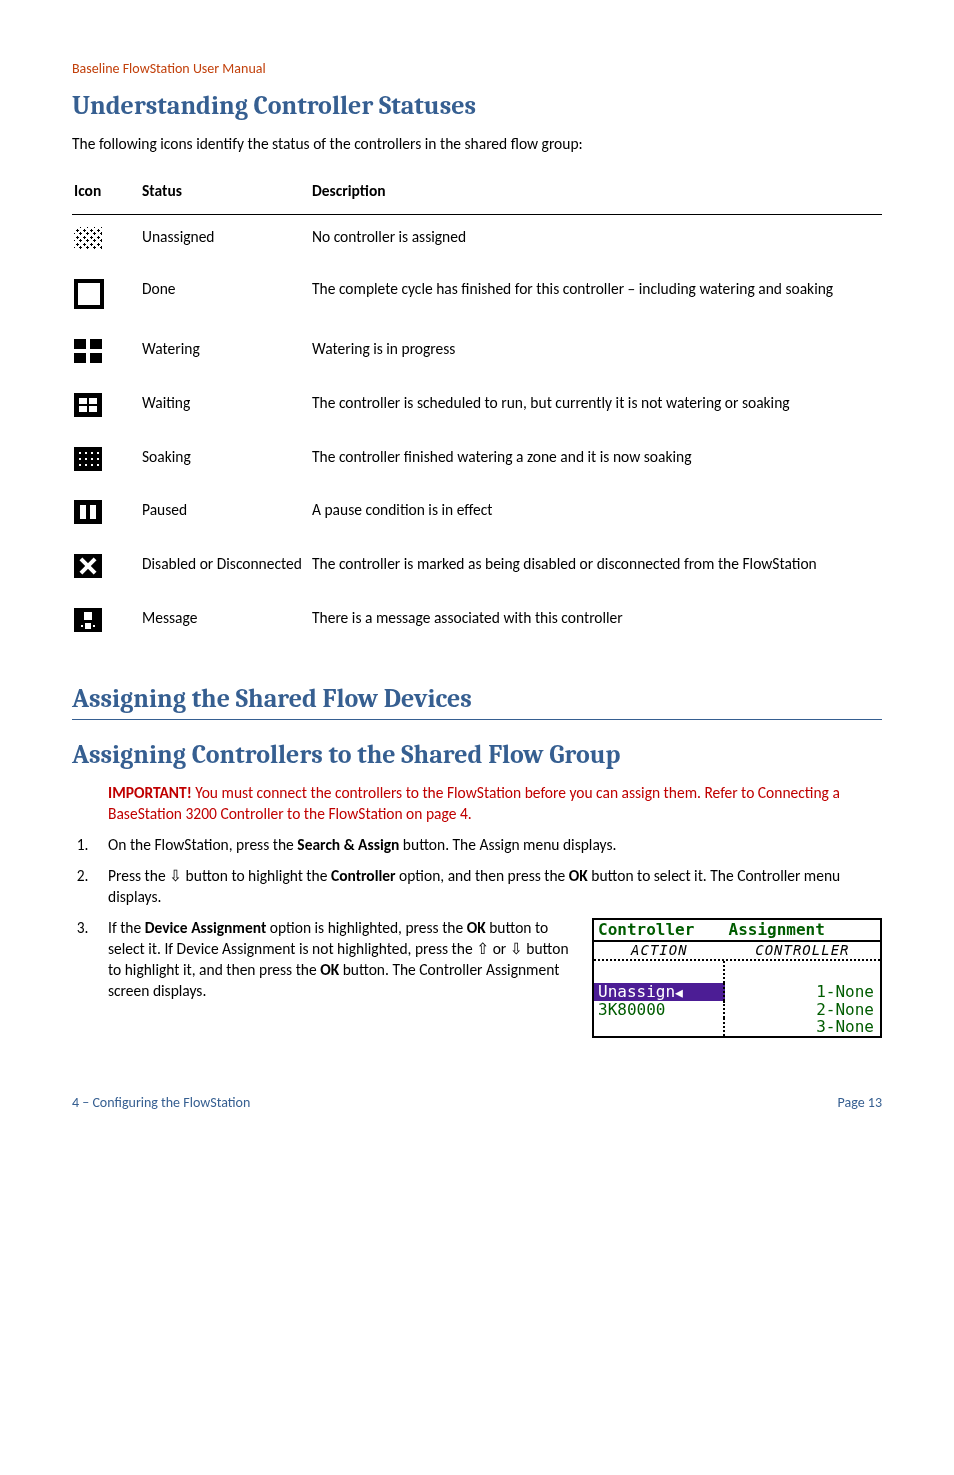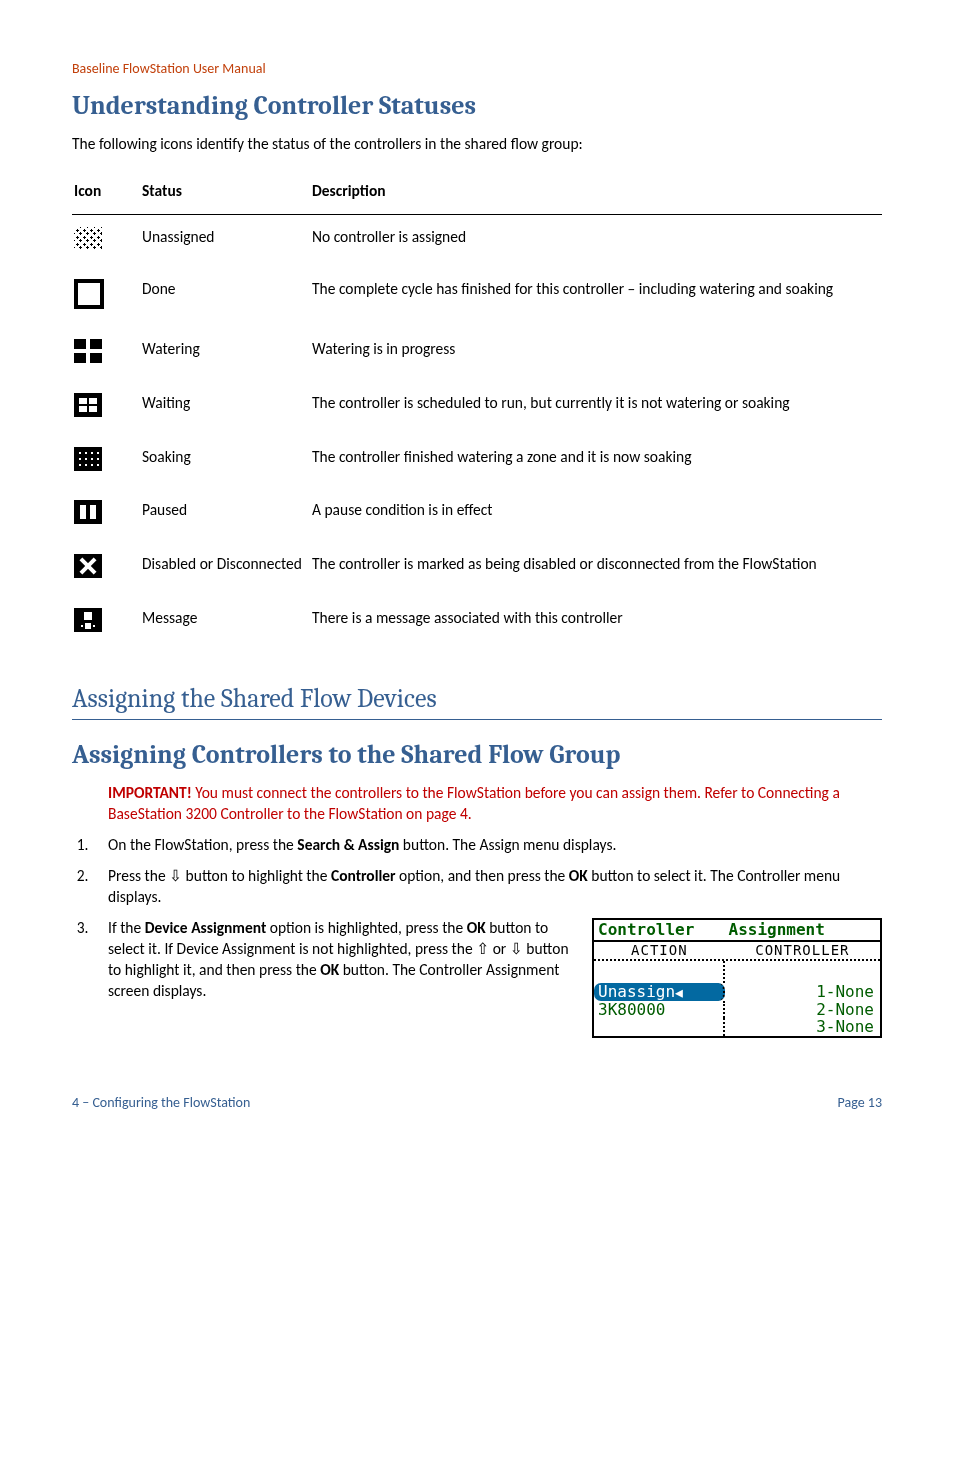--- a/index.html
+++ b/index.html
@@ -22,21 +22,21 @@
     color: #365f91;
     font-family: Cambria, Georgia, serif;
     font-size: 26px;
     font-weight: bold;
     margin: 10px 0 10px 0;
   }
   .h1 {
     color: #365f91;
     font-family: Cambria, Georgia, serif;
     font-size: 26px;
-    font-weight: normal;
+    font-weight: bold;
     margin: 32px 0 2px 0;
     border-bottom: 1px solid #365f91;
     padding-bottom: 2px;
   }
   .para {
     margin: 6px 0 16px 0;
   }
   table.status {
     width: 100%;
     border-collapse: collapse;
@@ -175,30 +175,31 @@
   }
   .lcd .title-row{
     display:flex;
     border-bottom:2px solid #000;
   }
   .lcd .title-row .l{flex:1;text-align:left;padding:1px 4px; color:#005c00; font-weight:bold;}
   .lcd .title-row .r{flex:1.2;text-align:left;padding:1px 2px; color:#005c00; font-weight:bold;}
   .lcd .hdr-row{
     display:flex;
     border-bottom:2px dotted #000;
+    font-style:italic;
   }
   .lcd .hdr-row .l{flex:1;text-align:center;padding:1px 4px;font-size:14px;letter-spacing:1px;}
   .lcd .hdr-row .r{flex:1.2;text-align:center;padding:1px 4px;font-size:14px;letter-spacing:1px;}
   .lcd .row{
     display:flex;
   }
   .lcd .row .l{flex:1;padding:0 4px;border-right:2px dotted #000;}
   .lcd .row .r{flex:1.2;text-align:right;padding:0 6px 0 4px;}
   .lcd .spacer .l,.lcd .spacer .r{height:22px;}
-  .lcd .selected-l{background:#0369a1;color:#fff;border-radius:7px;}
+  .lcd .selected-l{background:#4c1d95;color:#fff;}
   .lcd .green{color:#005c00;}
   .footer {
     margin-top: 56px;
     display:flex;
     justify-content:space-between;
     color:#365f91;
     font-size:14px;
     border-top: none;
   }
   b { font-weight:bold; }

